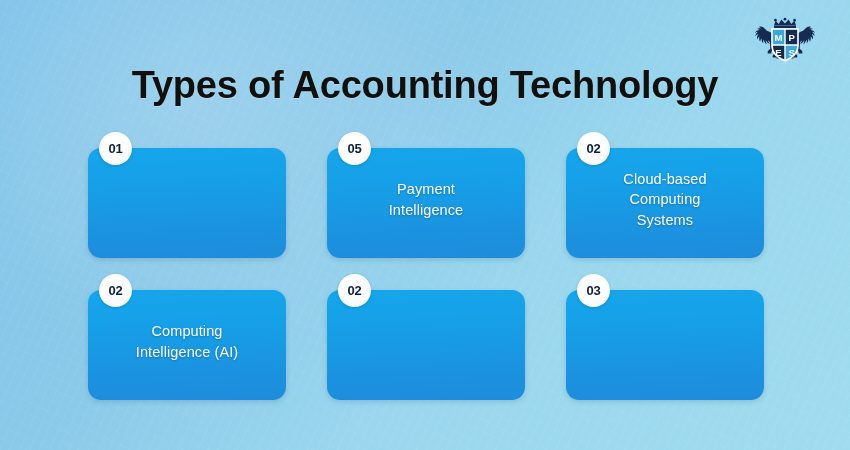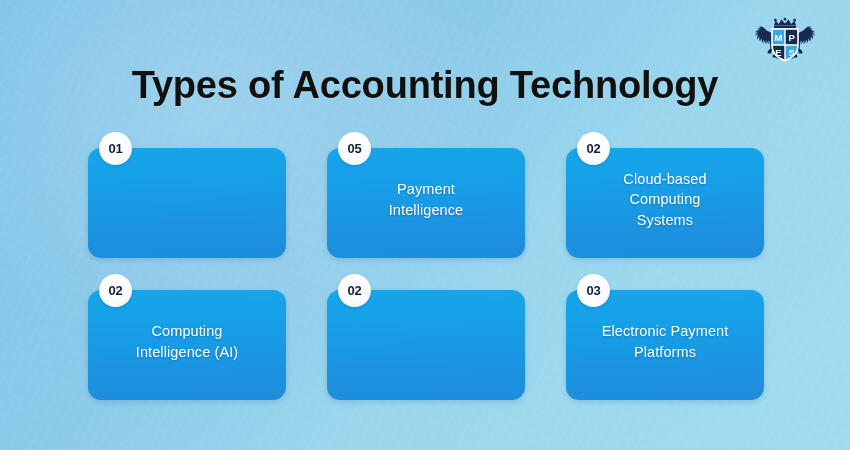--- a/index.html
+++ b/index.html
@@ -193,18 +193,16 @@
       <div class="card-label">Computing
 Intelligence (AI)</div>
     </div>
 
     <div class="card">
       <div class="badge">02</div>
     </div>
 
     <div class="card">
       <div class="badge">03</div>
-      <div class="card-label">Electronic Payment
-Platforms</div>
     </div>
 
   </div>
 </div>
 
 </body></html>

